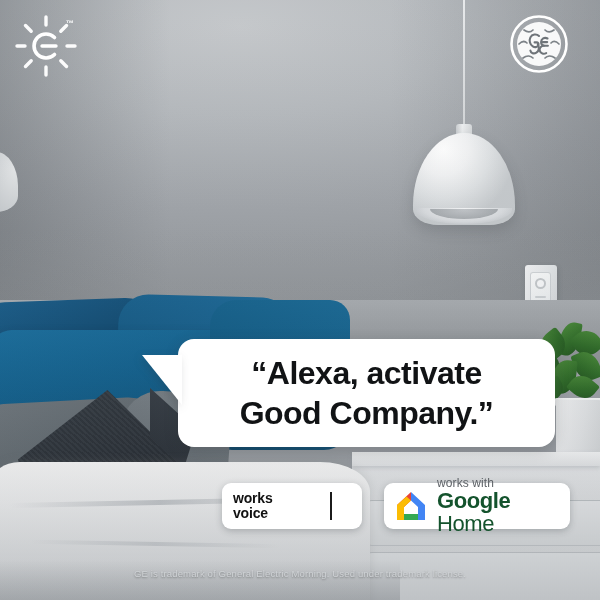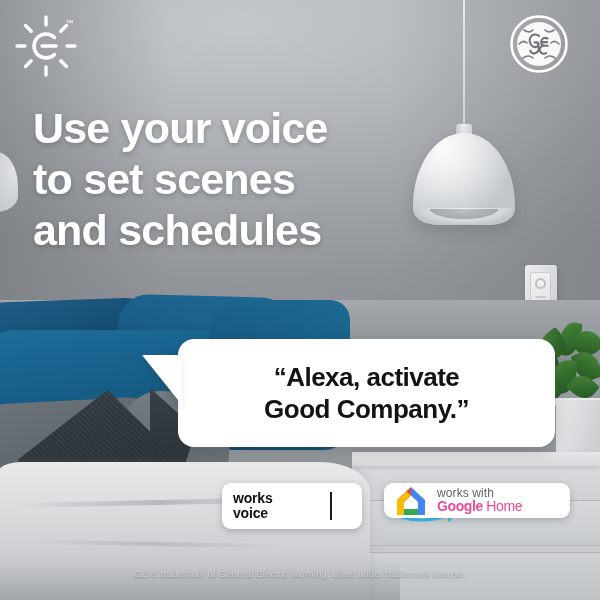--- a/index.html
+++ b/index.html
@@ -254,21 +254,21 @@
   }
   .bubble-tail {
     position:absolute; left:-36px; top:16px;
     width:0; height:0;
     border-style:solid;
     border-width:0 40px 50px 0;
     border-color:transparent #ffffff transparent transparent;
     filter:drop-shadow(-2px 3px 4px rgba(40,45,50,.18));
   }
   .bubble-line {
-    font-size:26px; font-weight:bold; color:#111315;
+    font-size:32px; font-weight:bold; color:#111315;
     letter-spacing:-0.5px; line-height:1.25; white-space:nowrap;
   }
 
   
   .badges { position:absolute; left:0; top:0; }
   .badge {
     position:absolute;
     background:#ffffff;
     border-radius:9px;
     box-shadow:0 2px 7px rgba(40,45,50,.26);
@@ -285,25 +285,25 @@
   }
   .alexa-mark { position:relative; width:72px; height:34px; }
   .alexa-word {
     position:absolute; left:0; top:-1px;
     font-size:28px; color:#3b82f6; letter-spacing:-0.3px; line-height:1;
     font-weight:normal;
   }
   .alexa-smile { position:absolute; left:1px; top:19px; }
 
   
-  .badge-google { left:384px; top:483px; width:186px; height:35px; padding:0 10px; }
+  .badge-google { left:384px; top:483px; width:186px; height:46px; padding:0 10px; }
   .gh-house { width:34px; height:32px; flex:none; margin-right:9px; }
   .gh-text { line-height:1.05; }
   .gh-ww { font-size:12px; color:#5f6368; letter-spacing:.1px; display:block; }
-  .gh-main { font-size:14px; color:#ec4899; letter-spacing:-0.4px; display:block; }
+  .gh-main { font-size:22px; color:#14532d; letter-spacing:-0.4px; display:block; }
   .gh-main b { font-weight:bold; }
   .gh-main span { font-weight:normal; }
 
   
   .footer {
     position:absolute; left:0; top:568px; width:600px;
     text-align:center;
     font-size:9.5px;
     color:#cfd2d5;
     letter-spacing:.15px;
@@ -403,25 +403,20 @@
       <g fill="none" stroke="#6e7479" stroke-width="2.1" stroke-linecap="round" stroke-linejoin="round">
         <path d="M30 22c-2.5-2.5-7-1.8-8.6 1.4-1.7 3.4-.3 7.3 2.4 9 2.4 1.5 5 .6 5.6-1.4.4-1.4-.4-2.6-1.7-2.6h-2.1"></path>
         <path d="M28.8 30.2c1.7 2.8 1.4 6.6-1.4 8.4-2.6 1.7-5.6.5-6-2"></path>
         <path d="M38.5 24.5c-3-1.7-6.4.4-6.4 3.6 0 2.1 1.3 3.6 3.4 3.6h3.4"></path>
         <path d="M35 31.7c-3.2 0-5 2.6-4.2 5.2.8 2.6 4 3.6 6.4 2.2"></path>
         <path d="M33.6 28.1h4.6"></path>
       </g>
     </svg>
   </div>
 
-  <div class="headline">
-    <span class="hl-line">Use your voice</span>
-    <span class="hl-line">to set scenes</span>
-    <span class="hl-line">and schedules</span>
-  </div>
 
   <div class="bubble-wrap">
     <div class="bubble">
       <div class="bubble-tail"></div>
       <div class="bubble-line">“Alexa, activate</div>
       <div class="bubble-line">Good Company.”</div>
     </div>
   </div>
 
   <div class="badges">

